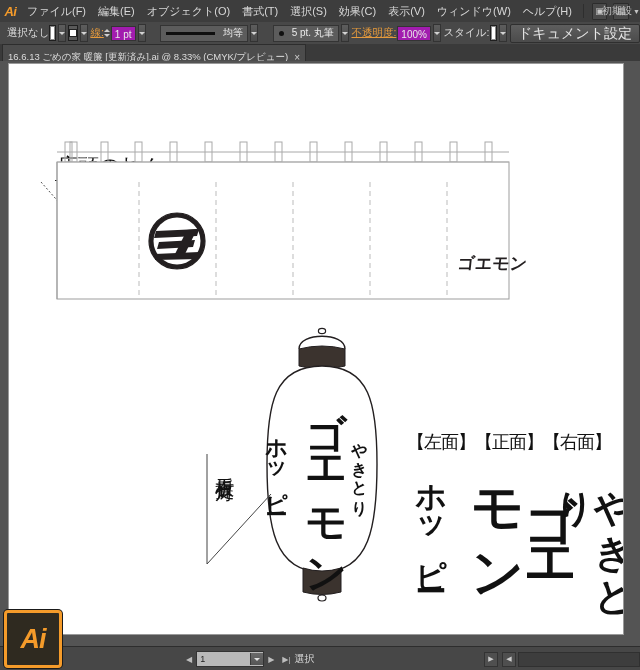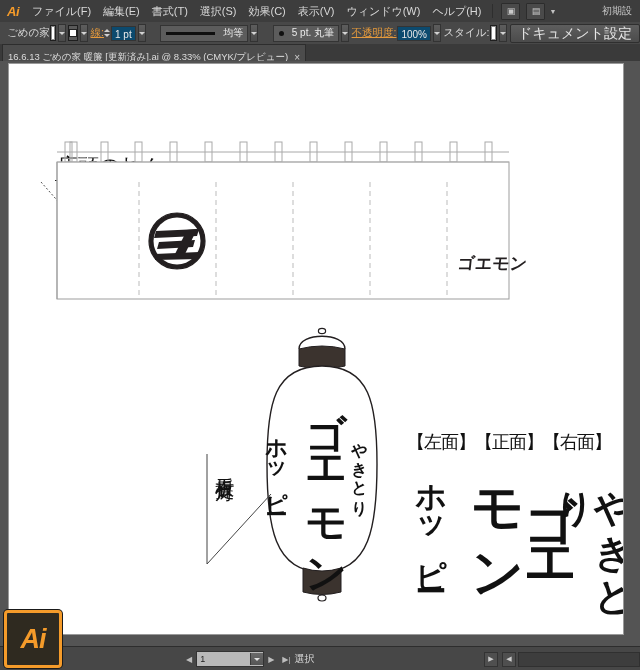--- a/index.html
+++ b/index.html
@@ -73,21 +73,21 @@
   }
   .dd:after{content:"";border-left:3px solid transparent;border-right:3px solid transparent;border-top:3px solid #d2d2d2;}
   .spin{
     width:9px;height:16px;display:flex;flex-direction:column;align-items:center;
     justify-content:center;margin-right:1px;
   }
   .spin b{display:block;width:0;height:0;border-left:3px solid transparent;border-right:3px solid transparent;}
   .spin b.up{border-bottom:3px solid #cfcfcf;margin-bottom:2px;}
   .spin b.dn{border-top:3px solid #cfcfcf;}
   .field{
-    height:15px;line-height:15px;background:#0c4a6e;border:1px solid #343434;
+    height:15px;line-height:15px;background:#a21caf;border:1px solid #343434;
     color:#e8e8e8;font-size:10px;padding:0 3px;box-sizing:border-box;white-space:nowrap;
   }
   .combo{
     display:flex;align-items:center;height:17px;
     background:#5c5c5c;border:1px solid #343434;box-sizing:border-box;margin-left:12px;
   }
   .combo .txt{font-size:10px;color:#eaeaea;padding:0 4px;white-space:nowrap;}
   .strokeline{width:52px;height:3px;background:#0f0f0f;margin:0 4px 0 5px;}
   .dotmark{width:5px;height:5px;border-radius:50%;background:#111;margin:0 4px 0 5px;}
   .btn{
@@ -184,40 +184,41 @@
 </style>
 </head>
 <body>
 
 <div id="app">
 
   <div class="menubar">
     <div class="ai-logo">Ai</div>
     <div class="menu-item">ファイル(F)</div>
     <div class="menu-item">編集(E)</div>
+    <div class="menu-item">オブジェクト(O)</div>
     <div class="menu-item">書式(T)</div>
     <div class="menu-item">選択(S)</div>
     <div class="menu-item">効果(C)</div>
     <div class="menu-item">表示(V)</div>
     <div class="menu-item">ウィンドウ(W)</div>
     <div class="menu-item">ヘルプ(H)</div>
     <div class="menu-sep"></div>
     <div class="mb-icon">
         <span class="gl">▣</span>
       </div>
     <div class="mb-icon">
         <span class="gl">▤</span>
       </div>
     <span class="mb-arrow">▼</span>
     <div class="ws-label">初期設</div>
   </div>
 
   <div class="controlbar">
     <div class="grip"></div>
-    <div class="cb-text" style="width:88px;">ごめの家</div>
+    <div class="cb-text" style="width:88px;">選択なし</div>
 
     <div class="swatch"></div>
     <div class="dd"></div>
 
     <div style="width:6px"></div>
     <div class="swatch-inner">
         <i></i>
       </div>
     <div class="dd"></div>
 

